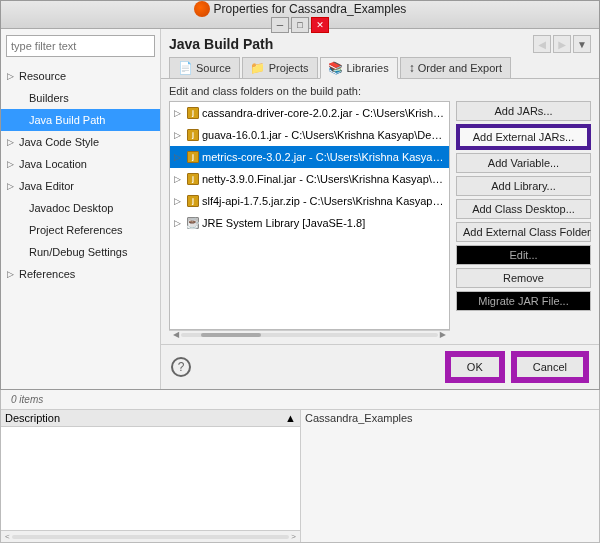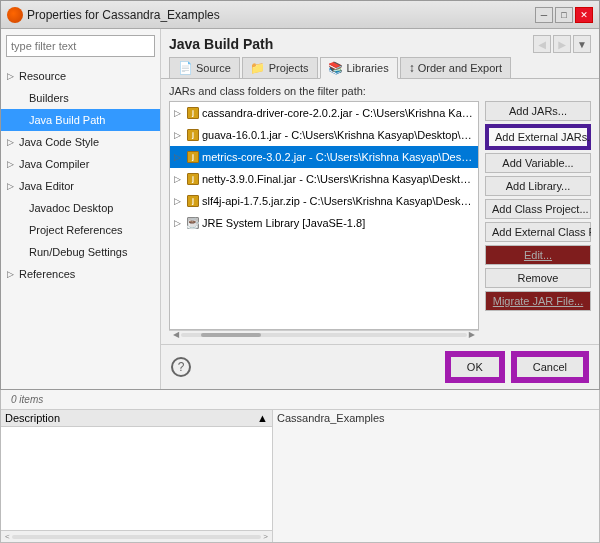--- a/index.html
+++ b/index.html
@@ -26,20 +26,21 @@
     
     .title-bar {
       background: linear-gradient(to bottom, #e8e8e8, #d4d4d4);
       border-bottom: 1px solid #aaa;
       height: 28px;
       display: flex;
       align-items: center;
       justify-content: space-between;
       padding: 0 6px;
       flex-shrink: 0;
+      flex-direction: column;
     }
     .title-bar-left {
       display: flex;
       align-items: center;
       gap: 4px;
     }
     .title-bar-icon {
       width: 16px;
       height: 16px;
       background: radial-gradient(circle at 40% 40%, #ff6600, #cc4400);
@@ -297,38 +298,37 @@
       background: #aaa;
       border-radius: 2px;
       margin-left: 20px;
     }
 
     
     .action-buttons {
       display: flex;
       flex-direction: column;
       gap: 3px;
-      width: 106px;
+      width: 135px;
       flex-shrink: 0;
     }
     .action-btn {
       padding: 3px 6px;
       border: 1px solid #bbb;
       background: #e8e8e8;
       cursor: pointer;
       font-size: 11px;
       color: #222;
       text-align: center;
       white-space: nowrap;
     }
     .action-btn.disabled {
       color: #aaa;
       cursor: default;
-      background: #7f1d1d;
-      text-decoration: underline;
+      background: #000000;
     }
     .action-btn.highlighted {
       border: 4px solid #4c1d95;
       background: #f8f8f8;
     }
 
     
     .dialog-footer {
       padding: 6px 10px;
       display: flex;
@@ -387,21 +387,21 @@
       font-size: 10px;
       color: #666;
       padding: 2px 6px;
     }
     .bottom-panel-content {
       display: flex;
       flex: 1;
       overflow: hidden;
     }
     .bottom-left {
-      width: 272px;
+      width: 300px;
       border-right: 1px solid #ccc;
       display: flex;
       flex-direction: column;
     }
     .bottom-desc-header {
       background: #e8e8e8;
       border-bottom: 1px solid #ccc;
       padding: 2px 4px;
       font-size: 11px;
       display: flex;
@@ -469,21 +469,21 @@
         </div>
         <div class="tree-item tree-item-child selected">
           <span>Java Build Path</span>
         </div>
         <div class="tree-item has-arrow">
           <span class="tree-arrow">▷</span>
           <span>Java Code Style</span>
         </div>
         <div class="tree-item has-arrow">
           <span class="tree-arrow">▷</span>
-          <span>Java Compiler</span>
+          <span>Java Location</span>
         </div>
         <div class="tree-item has-arrow">
           <span class="tree-arrow">▷</span>
           <span>Java Editor</span>
         </div>
         <div class="tree-item tree-item-child">
           <span>Javadoc Desktop</span>
         </div>
         <div class="tree-item tree-item-child">
           <span>Project References</span>
@@ -521,21 +521,21 @@
           <span class="tab-icon">📚</span>
           <span>Libraries</span>
         </div>
         <div class="tab">
           <span class="tab-icon">↕</span>
           <span>Order and Export</span>
         </div>
       </div>
 
       <div class="build-path-area">
-        <div class="build-path-label">JARs and class folders on the filter path:</div>
+        <div class="build-path-label">Edit and class folders on the build path:</div>
         <div class="build-path-main">
           <div style="flex:1; display:flex; flex-direction:column; overflow:hidden;">
             <div class="jar-list-container">
               <div class="jar-item">
                 <span class="jar-arrow">▷</span>
                 <div class="jar-icon">
                     <div class="jar-icon-jar">j</div>
                   </div>
                 <span class="jar-text">cassandra-driver-core-2.0.2.jar - C:\Users\Krishna Kasya...</span>
               </div>
@@ -582,21 +582,21 @@
               </div>
               <span class="scroll-arrow">▶</span>
             </div>
           </div>
 
           <div class="action-buttons">
             <button class="action-btn">Add JARs...</button>
             <button class="action-btn highlighted">Add External JARs...</button>
             <button class="action-btn">Add Variable...</button>
             <button class="action-btn">Add Library...</button>
-            <button class="action-btn">Add Class Project...</button>
+            <button class="action-btn">Add Class Desktop...</button>
             <button class="action-btn">Add External Class Folder...</button>
             <button class="action-btn disabled">Edit...</button>
             <button class="action-btn">Remove</button>
             <button class="action-btn disabled">Migrate JAR File...</button>
           </div>
         </div>
       </div>
 
       <div class="dialog-footer">
         <div class="footer-left">

